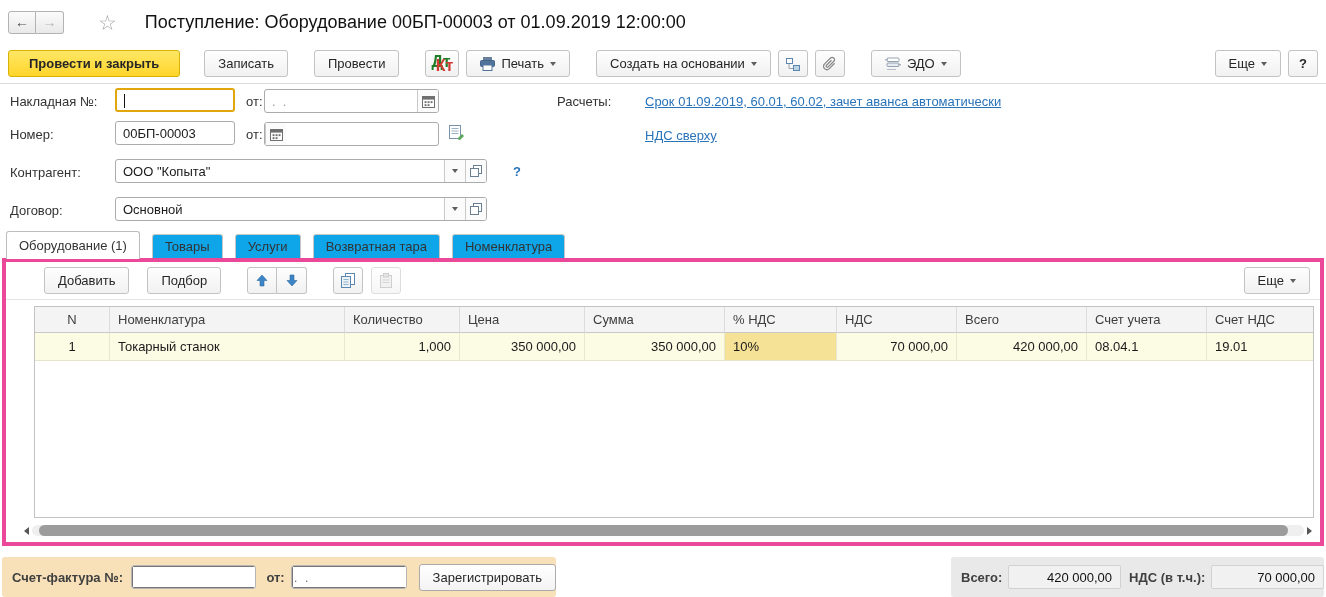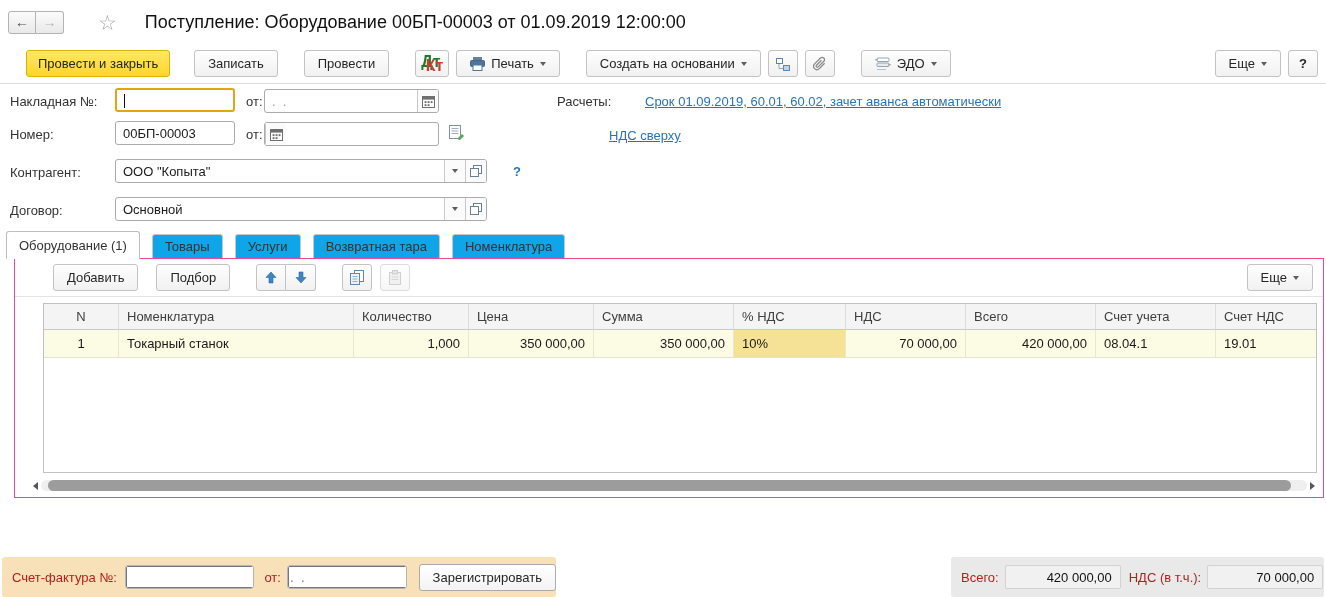--- a/index.html
+++ b/index.html
@@ -16,21 +16,21 @@
   .navbtn.first { border-radius:3px 0 0 3px; }
   .navbtn.last  { border-radius:0 3px 3px 0; border-left:none; color:#B5B5B5; }
   .star { margin-left:34px; font-size:21px; color:#A8A8A8; line-height:1; cursor:default; }
   .title { margin-left:28px; font-size:18px; font-weight:400; color:#111; white-space:nowrap; }
   
   .toolbar { position:absolute; top:44px; left:0; right:0; height:40px; display:flex; align-items:center;
     padding:0 8px; gap:7px; border-bottom:1px solid #DCDCDC; }
   .btn { height:27px; padding:0 13px; background:linear-gradient(#FEFEFE,#F1F1F1); border:1px solid #C3C3C3;
     border-radius:3px; font:13px "Liberation Sans", sans-serif; color:#262626; display:inline-flex;
     align-items:center; justify-content:center; gap:6px; white-space:nowrap; cursor:default; }
-  .btn.yellow { background:linear-gradient(#FFE765,#FFD52B); border-color:#D9B303; font-weight:normal; padding:0 11px;margin-left:18px; }
+  .btn.yellow { background:linear-gradient(#FFE765,#FFD52B); border-color:#D9B303; font-weight:bold; padding:0 20px; }
   .btn.iconbtn { padding:0 5px; min-width:30px; }
   .caret { width:0; height:0; border-left:3.5px solid transparent; border-right:3.5px solid transparent; border-top:4px solid #5E5E5E; }
   .gap12 { width:12px; } .gap10 { width:10px; }
   .spacer { flex:1; }
   .dtkt { position:relative; width:22px; height:20px; font-weight:bold; font-size:16px; }
   .dtkt .dt { position:absolute; left:0; top:-1px; color:#1E7E28; }
   .dtkt .kt { position:absolute; right:0; bottom:-1px; color:#D23B34; }
   .qbtn { width:30px; font-weight:bold; }
   
   .formarea { position:absolute; top:85px; left:0; right:0; height:145px; }
@@ -43,21 +43,21 @@
   .sidebtn { width:21px; border-left:1px solid #C9C9C9; background:#FBFBFB; display:flex; align-items:center; justify-content:center; cursor:default; }
   .link { position:absolute; color:#2973B9; text-decoration:underline; white-space:nowrap; cursor:pointer; }
   .helpq { position:absolute; color:#2973B9; font-weight:bold; cursor:pointer; }
   .inlineicon { position:absolute; cursor:pointer; }
   
   .tabs { position:absolute; top:230px; left:2px; right:2px; height:28px; display:flex; align-items:flex-end; gap:12px; padding-left:4px; }
   .tab { background:#0ea5e9; border:1px solid #C6C6C6; border-bottom:none; border-radius:3px 3px 0 0;
     height:24px; padding:0 12px; display:flex; align-items:center; color:#333; cursor:pointer; position:relative; }
   .tab.active { background:#fff; height:28px; z-index:3; margin-bottom:-1px; border-color:#BDBDBD; }
   
-  .panel { position:absolute; top:258px; left:14px; right:2px; height:240px; border:1px solid #ec4899; background:#fff; }
+  .panel { position:absolute; top:258px; left:2px; right:2px; height:288px; border:4px solid #ec4899; background:#fff; }
   .gridtoolbar { position:absolute; top:0; left:0; right:0; height:38px; display:flex; align-items:center; padding:0 10px 0 38px; border-bottom:1px solid #E4E4E4; }
   .btngroup { display:flex; }
   .btngroup .btn { border-radius:0; border-left-width:0; }
   .btngroup .btn:first-child { border-radius:3px 0 0 3px; border-left-width:1px; }
   .btngroup .btn:last-child { border-radius:0 3px 3px 0; }
   .btn.disabled { opacity:.55; }
   .grid { position:absolute; top:44px; left:28px; right:6px; bottom:24px; border:1px solid #C2C2C2; background:#fff; overflow:hidden; }
   .gr { display:flex; width:100%; }
   .hcell { background:#F4F4F4; border-right:1px solid #DCDCDC; border-bottom:1px solid #C9C9C9;
     padding:5px 8px; color:#3E3E3E; white-space:nowrap; overflow:hidden; }
@@ -70,21 +70,21 @@
   .hscroll { position:absolute; left:18px; right:8px; bottom:5px; height:13px; display:flex; align-items:center; gap:3px; }
   .sbarrow { width:0; height:0; border-top:4px solid transparent; border-bottom:4px solid transparent; cursor:pointer; }
   .sbarrow.l { border-right:5px solid #565656; }
   .sbarrow.r { border-left:5px solid #565656; }
   .sbtrack { flex:1; position:relative; height:11px; background:#EFEFEF; border-radius:6px; }
   .sbthumb { position:absolute; left:7px; right:16px; top:0; bottom:0; background:#9C9C9C; border-radius:6px; cursor:grab; }
   
   .fpanel { position:absolute; top:557px; height:40px; display:flex; align-items:center; border-radius:3px; }
   .fpanel.left { left:2px; width:554px; background:#F8E1B8; padding-left:10px; }
   .fpanel.right { right:2px; width:373px; background:#E9E9E9; padding-left:10px; }
-  .fpanel .flbl { color:#b91c1c; white-space:nowrap; }
+  .fpanel .flbl { color:#404040; white-space:nowrap;font-weight:bold; }
   .ffield { position:relative; height:24px; border:1px solid #B5B5B5; border-radius:3px; background:#fff; display:flex; align-items:stretch; overflow:hidden; }
   .valbox { background:#F1F1F1; border:1px solid #D2D2D2; border-radius:2px; height:24px; width:116px;
     padding:4px 8px; text-align:right; color:#111; }
   .regbtn { margin-left:12px; background:linear-gradient(#FFFFFF,#F3F3F3); border:1px solid #ABABAB; }
   svg { display:block; }
 </style>
 </head>
 <body>
 
 <div class="app">
@@ -219,21 +219,21 @@
     <span class="inlineicon" style="left:449px; top:40px;">
       <svg width="16" height="15" viewBox="0 0 16 15">
           <rect x="0.5" y="0.5" width="11" height="13" fill="#fff" stroke="#7A93A8"></rect>
           <path d="M2.5 3.5h7M2.5 6h7M2.5 8.5h7" stroke="#9AB2C4"></path>
           <path d="M8.5 13.5l4.5-4.5 2 2-4.5 4.5z" fill="#5BA85B"></path>
         </svg>
     </span>
 
     <span class="flabel" style="left:557px; top:9px;">Расчеты:</span>
     <a class="link" style="left:645px; top:9px;">Срок 01.09.2019, 60.01, 60.02, зачет аванса автоматически</a>
-    <a class="link" style="left:609px; top:43px;text-align:right;">НДС сверху</a>
+    <a class="link" style="left:645px; top:43px;text-align:right;">НДС сверху</a>
 
     <span class="flabel" style="left:10px; top:80px;">Контрагент:</span>
     <div class="field" style="left:115px; top:74px; width:372px;">
       <input value="ООО &quot;Копыта&quot;" style="">
       <span class="sidebtn">
           <span class="caret"></span>
         </span>
       <span class="sidebtn">
         <span>
           <svg width="12" height="12" viewBox="0 0 12 12">

